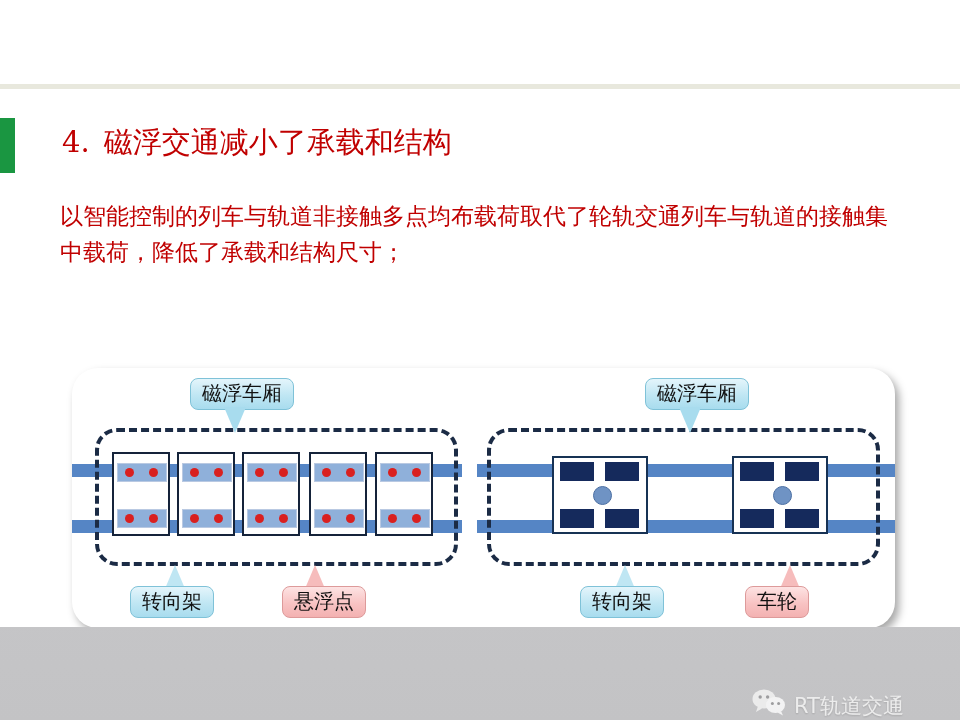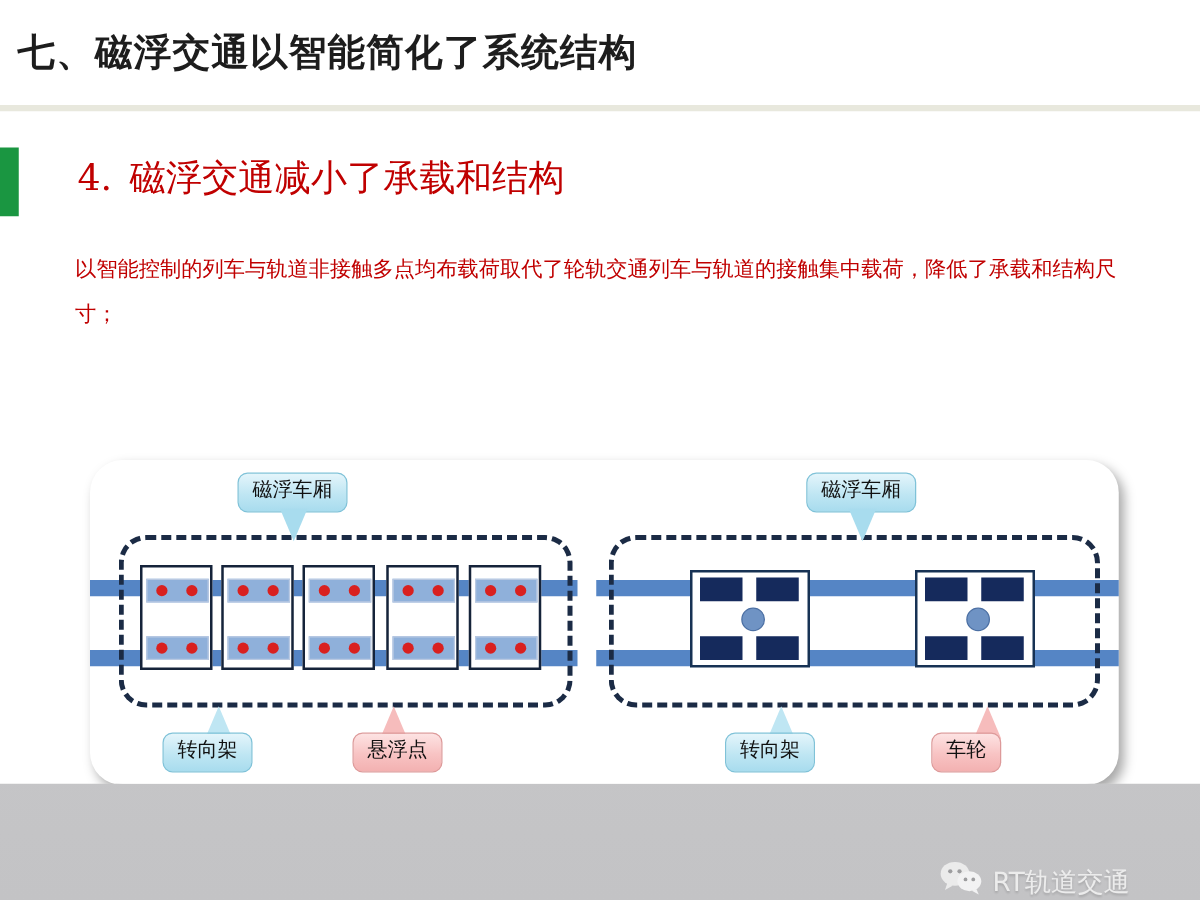--- a/index.html
+++ b/index.html
@@ -34,21 +34,21 @@
     position:absolute;left:62px;top:123px;
     font-size:29px;color:#c00000;font-weight:normal;
     font-family:"DejaVu Serif","Liberation Serif",serif;
     white-space:nowrap;
   }
   #subtitle .num{margin-right:14px;}
 
   
   #paragraph{
     position:absolute;left:60px;top:198px;width:840px;
-    font-size:17px;line-height:36px;color:#c00000;
+    font-size:23px;line-height:36px;color:#c00000;
     font-family:"DejaVu Serif","Liberation Serif",serif;
   }
 
   
   #card{
     position:absolute;left:72px;top:368px;width:823px;height:260px;
     background:#ffffff;border-radius:26px;
     box-shadow:4px 5px 9px rgba(0,0,0,0.35);
   }
   #diagram{position:absolute;left:0;top:0;width:823px;height:260px;}
@@ -99,22 +99,22 @@
   .wheel-block.br{left:51px;top:51px;}
   .wheel-axle{
     position:absolute;left:39px;top:28px;width:17px;height:17px;
     border-radius:50%;background:#6f93c4;border:1px solid #4b6fa3;
   }
 
   
   .callout{position:absolute;}
   .callout .bubble{
     position:relative;border-radius:8px;padding:3px 11px 5px 11px;
-    font-size:16px;white-space:nowrap;line-height:22px;
-    font-family:Liberation Mono, monospace;color:#111;
+    font-size:20px;white-space:nowrap;line-height:22px;
+    font-family:Liberation Sans, sans-serif;color:#111;
   }
   .callout.blue .bubble{
     background:linear-gradient(180deg,#e4f5fb 0%,#bfe6f3 55%,#a8dcee 100%);
     border:1px solid #7fc2d8;
   }
   .callout.pink .bubble{
     background:linear-gradient(180deg,#fde3e3 0%,#f8c3c3 55%,#f3b1b1 100%);
     border:1px solid #dd9a9a;
   }
   .tail{position:absolute;width:0;height:0;}
@@ -153,21 +153,20 @@
     font-size:21px;color:#f0f0f0;white-space:nowrap;
     text-shadow:0 1px 2px rgba(0,0,0,0.18);
     font-family:"DejaVu Sans","Liberation Sans",sans-serif;
   }
 </style>
 </head>
 <body>
 
 <div id="slide">
 
-  <div id="title">七、磁浮交通以智能简化了系统结构</div>
   <div id="title-rule"></div>
 
   <div id="green-bar"></div>
   <div id="subtitle">
     <span class="num">4.</span><span>磁浮交通减小了承载和结构</span>
   </div>
 
   <div id="paragraph">以智能控制的列车与轨道非接触多点均布载荷取代了轮轨交通列车与轨道的接触集中载荷，降低了承载和结构尺寸；</div>
 
   <div id="card">

